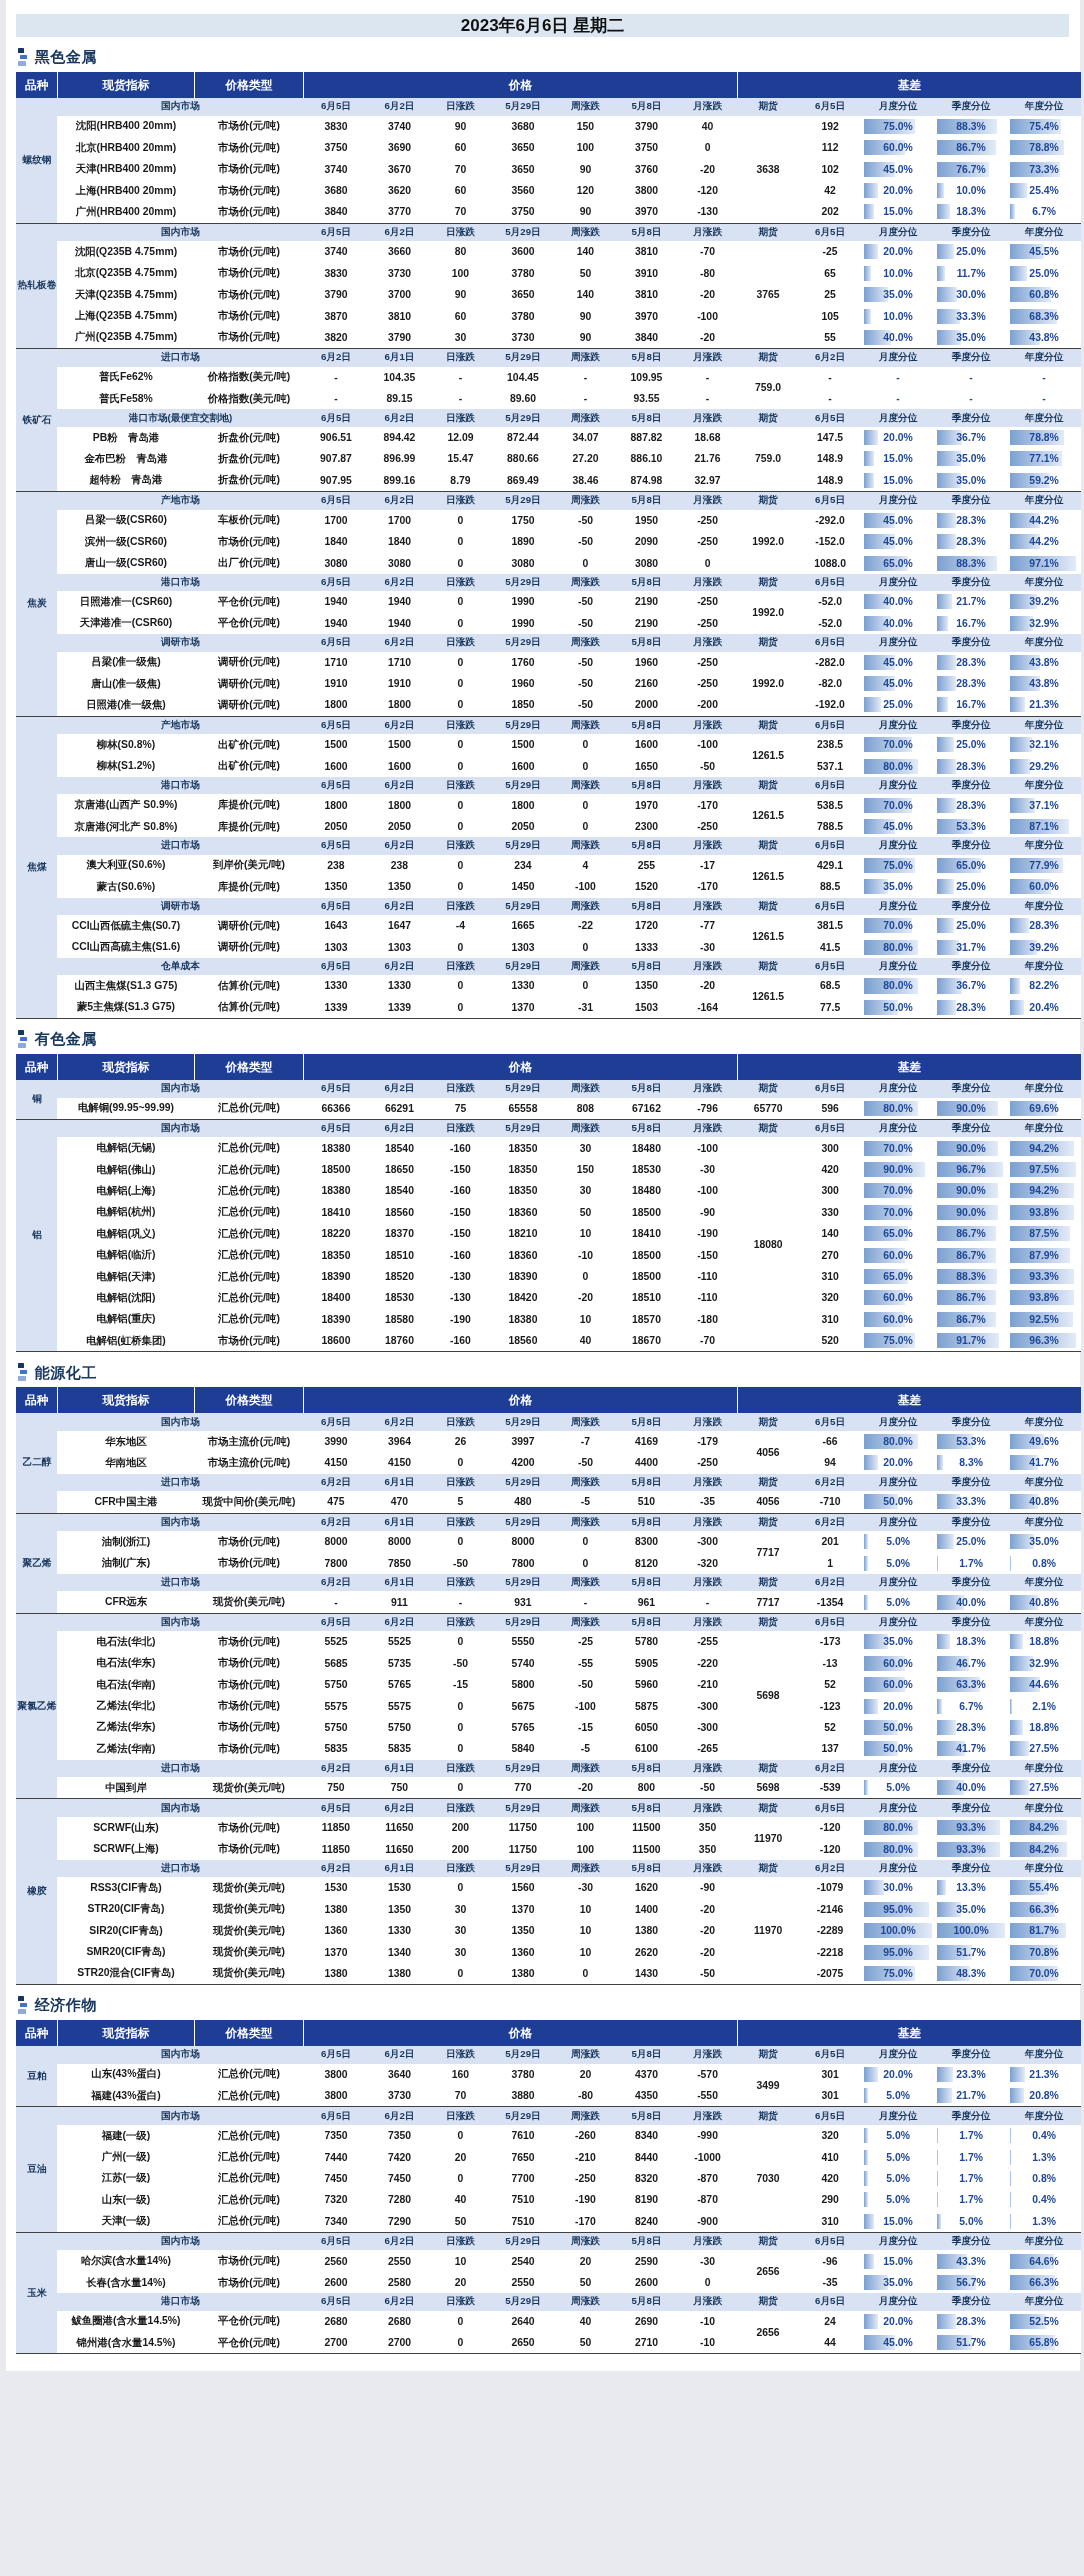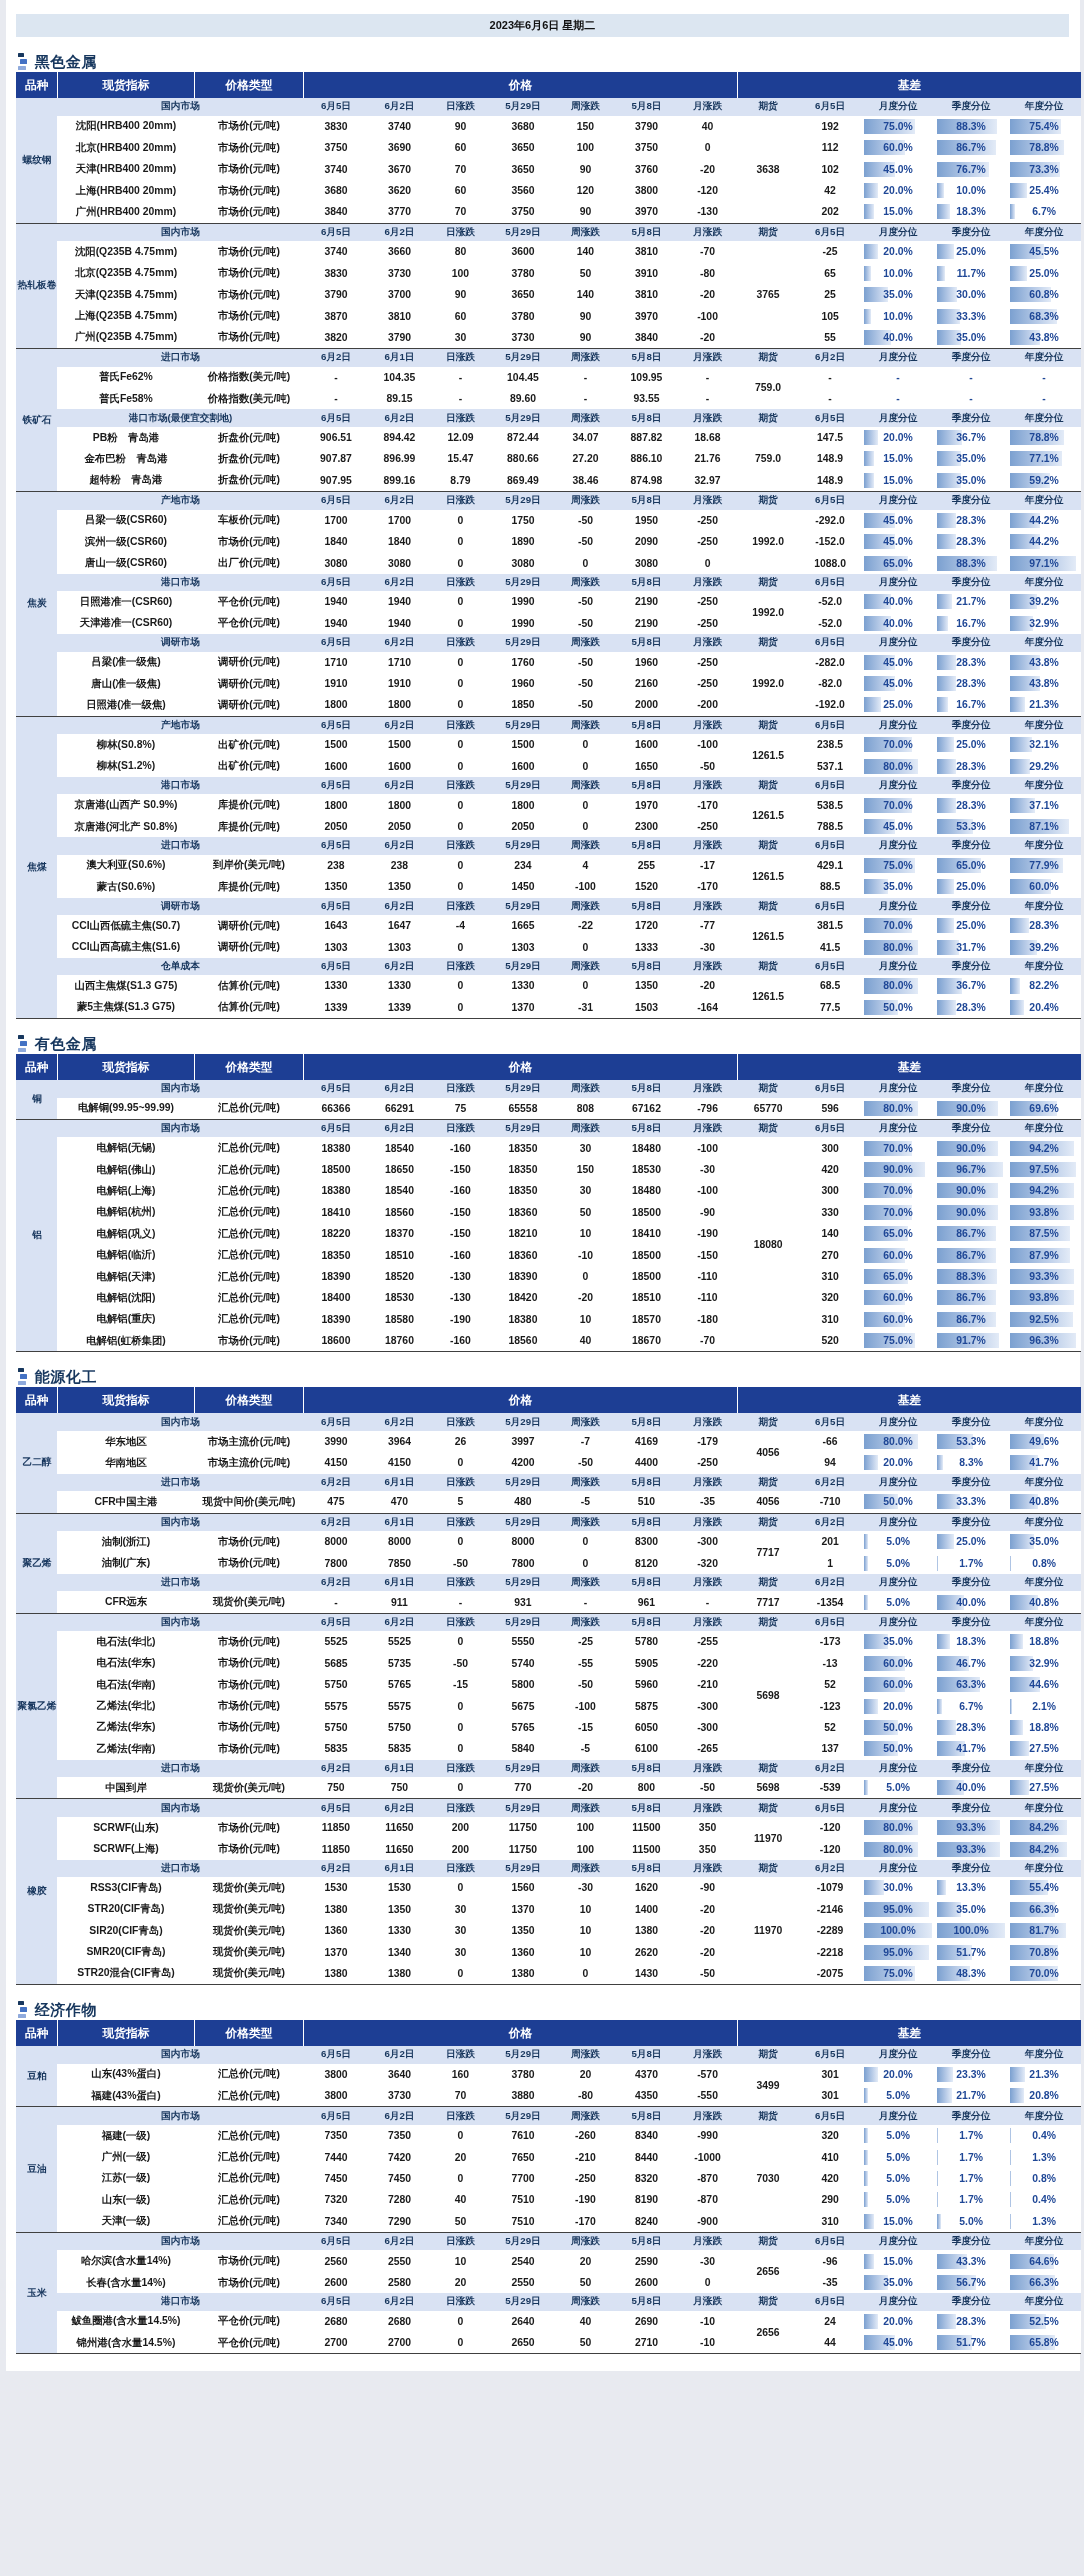--- a/index.html
+++ b/index.html
@@ -18,25 +18,25 @@
   .banner-title{position:absolute;left:0;right:0;top:76px;text-align:center;color:#fff;
     font-size:30px;font-weight:bold;letter-spacing:3.9px;text-shadow:0 1.3px 3.9px rgba(40,50,80,.45);}
   .banner-sub{position:absolute;left:0;right:0;top:141px;text-align:center;color:#fff;
     font-size:16px;font-weight:bold;letter-spacing:1.9px;text-shadow:0 0.6px 2.6px rgba(40,50,80,.5);}
   .banner-sub .rule{display:inline-block;width:41px;height:1.9px;background:#fff;vertical-align:middle;margin:0 11.7px 2.6px 11.7px;}
   .banner-topline{position:absolute;left:50%;top:62px;width:194px;margin-left:-97px;height:1.3px;background:rgba(255,255,255,.9);}
   .logo{position:absolute;top:11.7px;right:17px;width:41px;height:41px;}
 
   
   .datebar{margin:9px 5.8px 0 5.8px;height:23px;line-height:23px;background:#dce6f1;
-    text-align:center;font-size:11px;font-weight:bold;color:#111;}
+    text-align:center;font-size:17px;font-weight:bold;color:#111;}
 
   
   .section{margin:6.5px 5.8px 0 5.8px;}
-  .sec-head{display:flex;align-items:flex-end;height:28.5px;}
+  .sec-head{display:flex;align-items:center;height:28.5px;}
   .stairs{width:13px;height:19.4px;position:relative;margin-right:5.2px;}
   .stairs i{position:absolute;height:4.5px;border-radius:0.6px;}
   .stairs i:nth-child(1){left:1.3px;top:0;width:5.8px;background:#17375e;}
   .stairs i:nth-child(2){left:3.9px;top:6.5px;width:7.1px;background:#4472c4;}
   .stairs i:nth-child(3){left:1.3px;top:13px;width:8.4px;background:#8faadc;}
   .sec-title{font-size:15px;font-weight:bold;color:#17375e;letter-spacing:0.6px;}
 
   table{border-collapse:collapse;table-layout:fixed;width:100%;}
   td{overflow:hidden;white-space:nowrap;text-align:center;vertical-align:middle;padding:0;}
   tr.dhead td{background:#1d3e94;color:#fff;font-weight:bold;font-size:11.7px;height:26px;border-right:1.9px solid #fff;}

